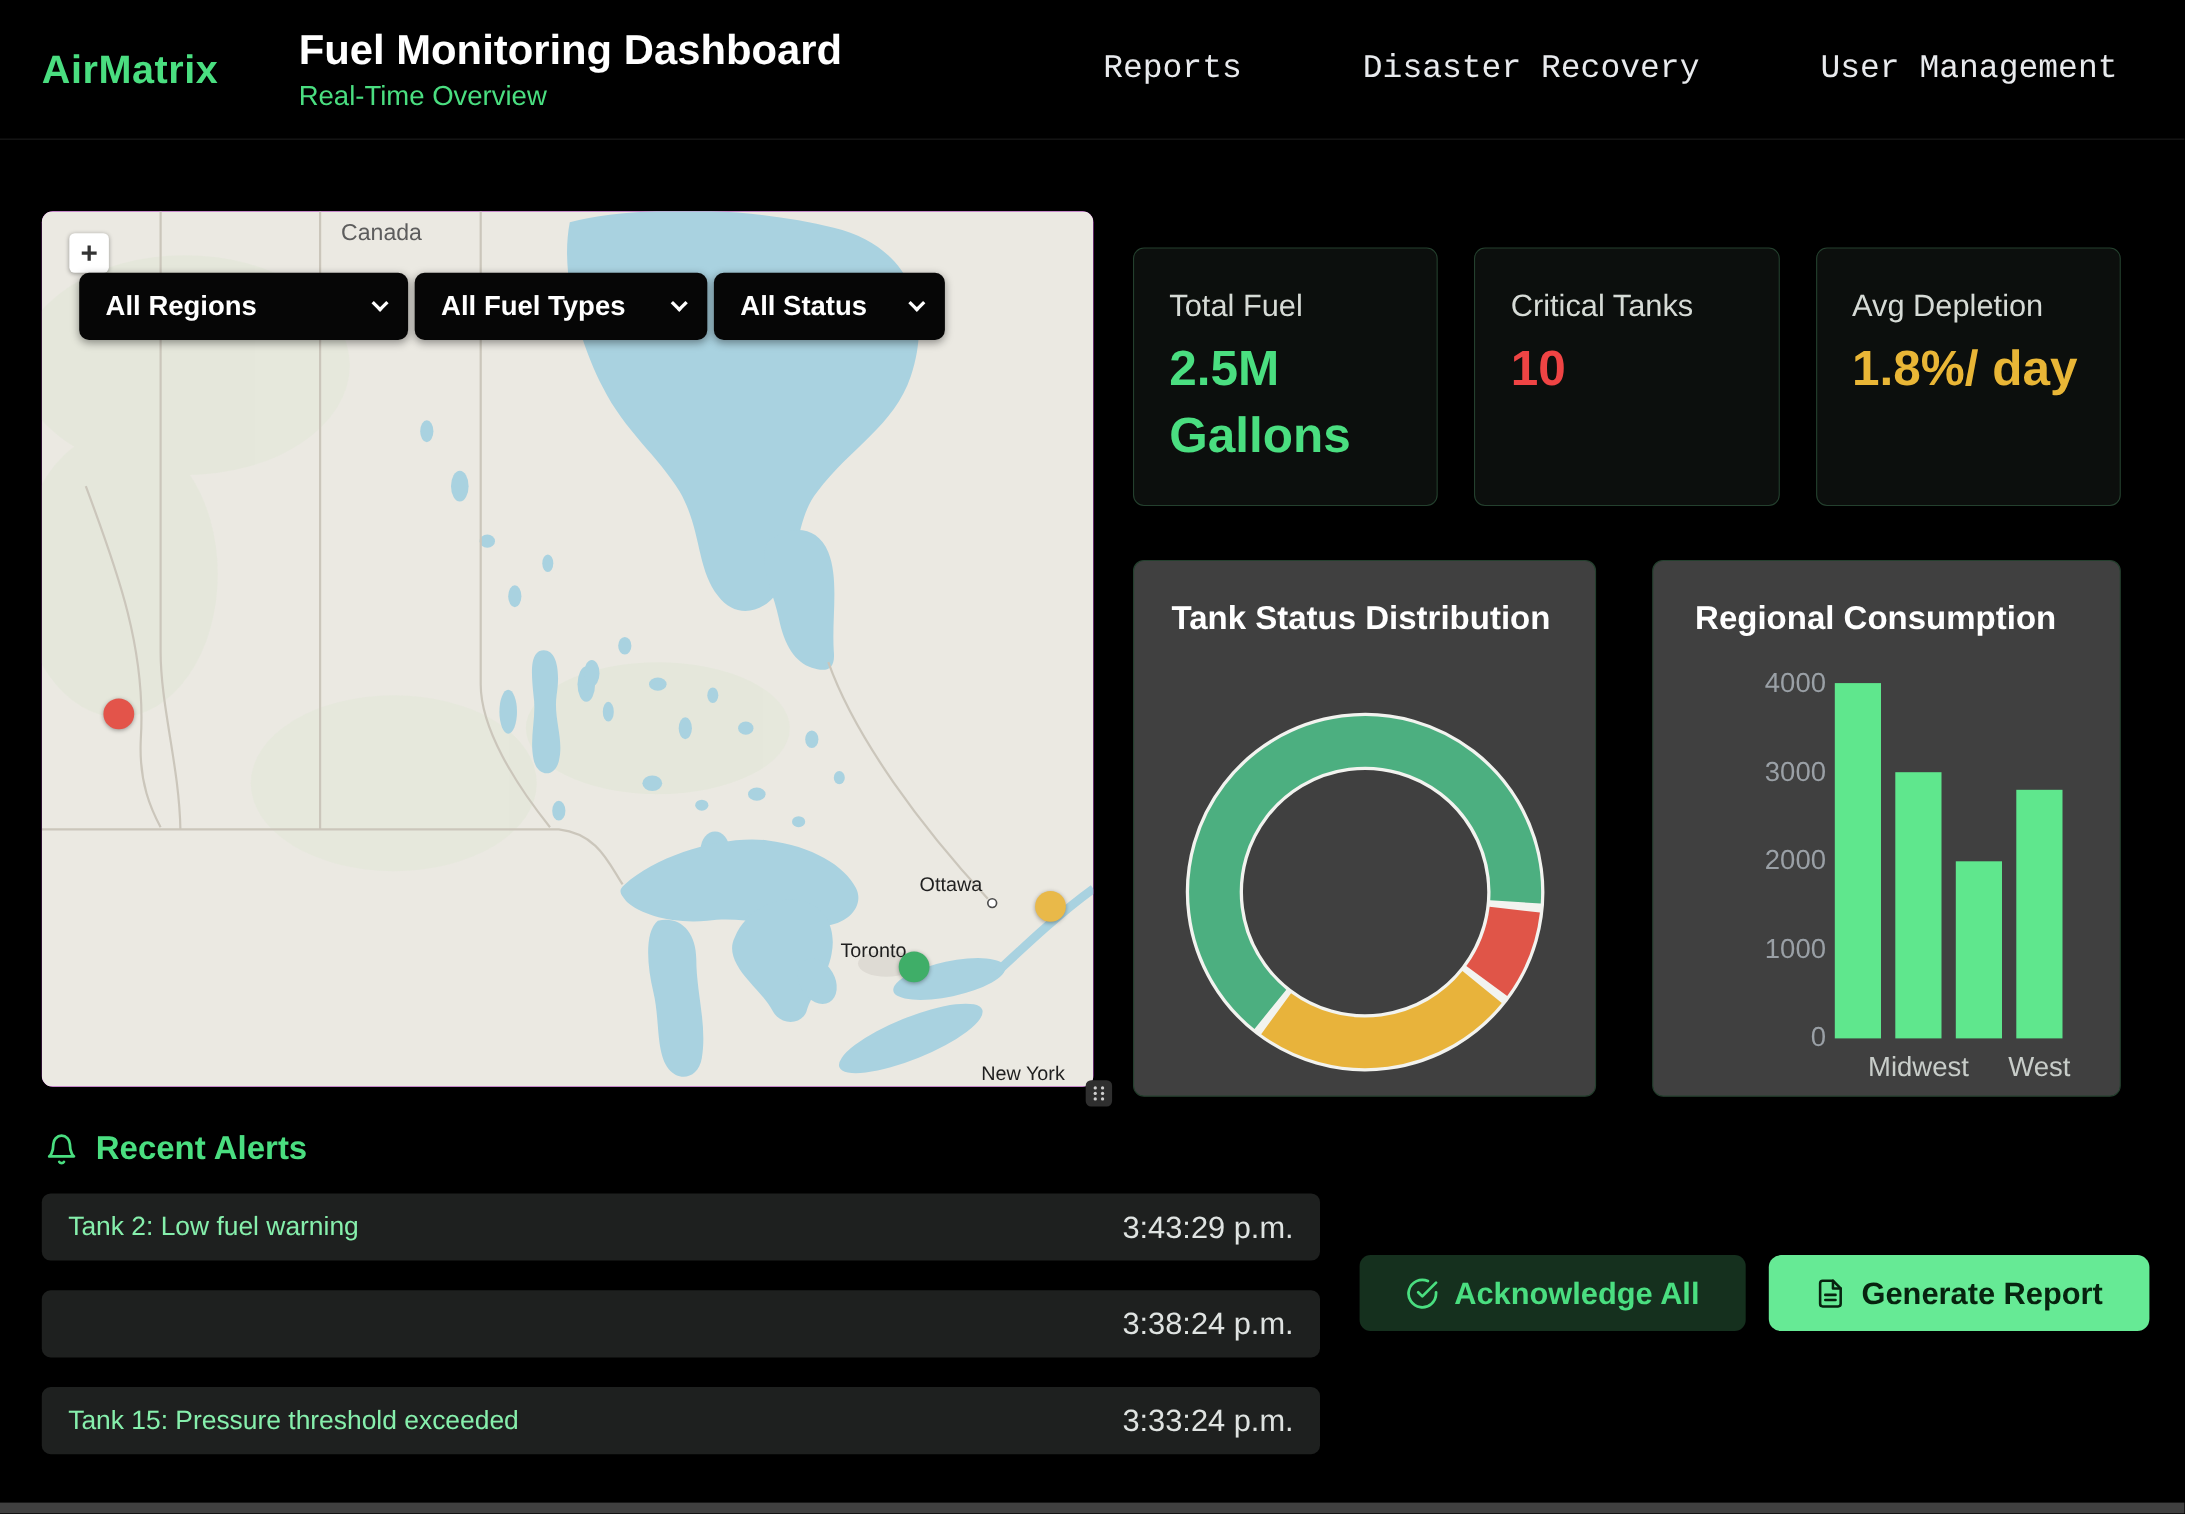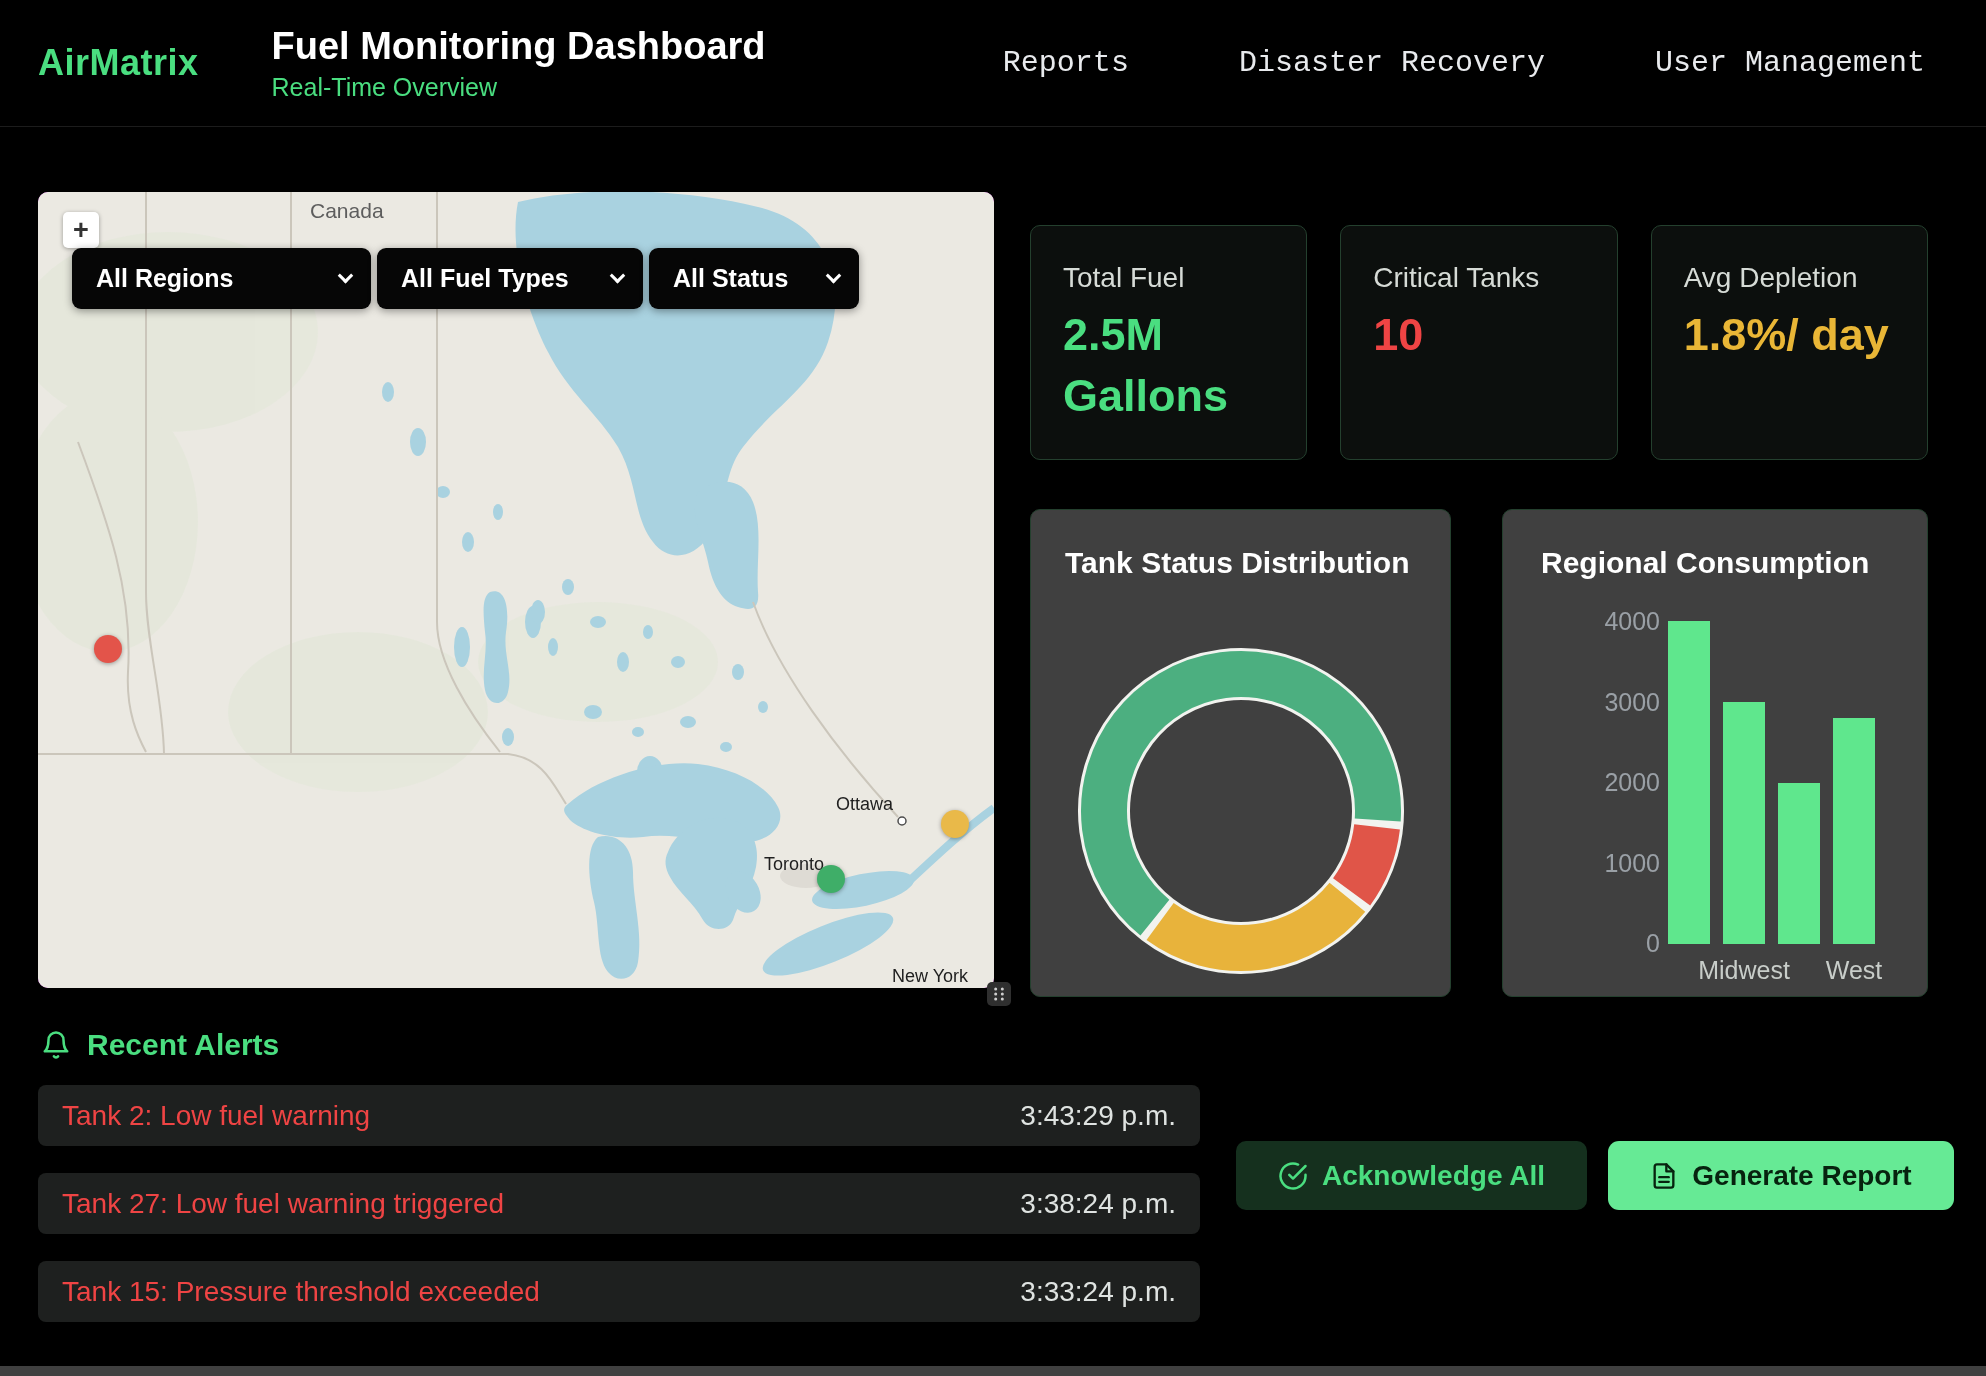--- a/index.html
+++ b/index.html
@@ -107,21 +107,21 @@
   .alerts-heading {
     position:absolute; left:41px; top:1028px;
     display:flex; align-items:center; gap:16px;
   }
   .alerts-heading span { font-size:30px; font-weight:700; color:#4ade80; }
   .alert-list { position:absolute; left:38px; top:1085px; width:1162px; }
   .alert-row {
     height:61px; background:#1e201f; border-radius:8px; margin-bottom:27px;
     display:flex; align-items:center; padding:0 24px;
   }
-  .alert-msg { font-size:28px; color:#ef4444; }
+  .alert-msg { font-size:24px; color:#86efac; }
   .alert-time { margin-left:auto; font-size:28px; color:#dfe3e1; }
 
   .alert-actions { position:absolute; left:1236px; top:1141px; display:flex; gap:21px; }
   .btn { height:69px; border:none; border-radius:10px; font-size:28px; font-weight:700;
          display:flex; align-items:center; justify-content:center; gap:14px;
          font-family:"Liberation Sans", sans-serif; }
   .btn-ack { width:351px; background:#15301e; color:#4ade80; }
   .btn-gen { width:346px; background:#66ea95; color:#07230f;border-radius:11px; }
 
   .bottom-bar { position:absolute; left:0; bottom:0; width:1986px; height:10px; background:#404040; }
@@ -312,21 +312,20 @@
   </svg>
   <span>Recent Alerts</span>
 </div>
 
 <div class="alert-list">
   <div class="alert-row clickable">
     <span class="alert-msg">Tank 2: Low fuel warning</span>
     <span class="alert-time">3:43:29 p.m.</span>
   </div>
   <div class="alert-row clickable">
-    <span class="alert-msg">Tank 27: Low fuel warning triggered</span>
     <span class="alert-time">3:38:24 p.m.</span>
   </div>
   <div class="alert-row clickable">
     <span class="alert-msg">Tank 15: Pressure threshold exceeded</span>
     <span class="alert-time">3:33:24 p.m.</span>
   </div>
 </div>
 
 <div class="alert-actions">
   <button class="btn btn-ack clickable">

